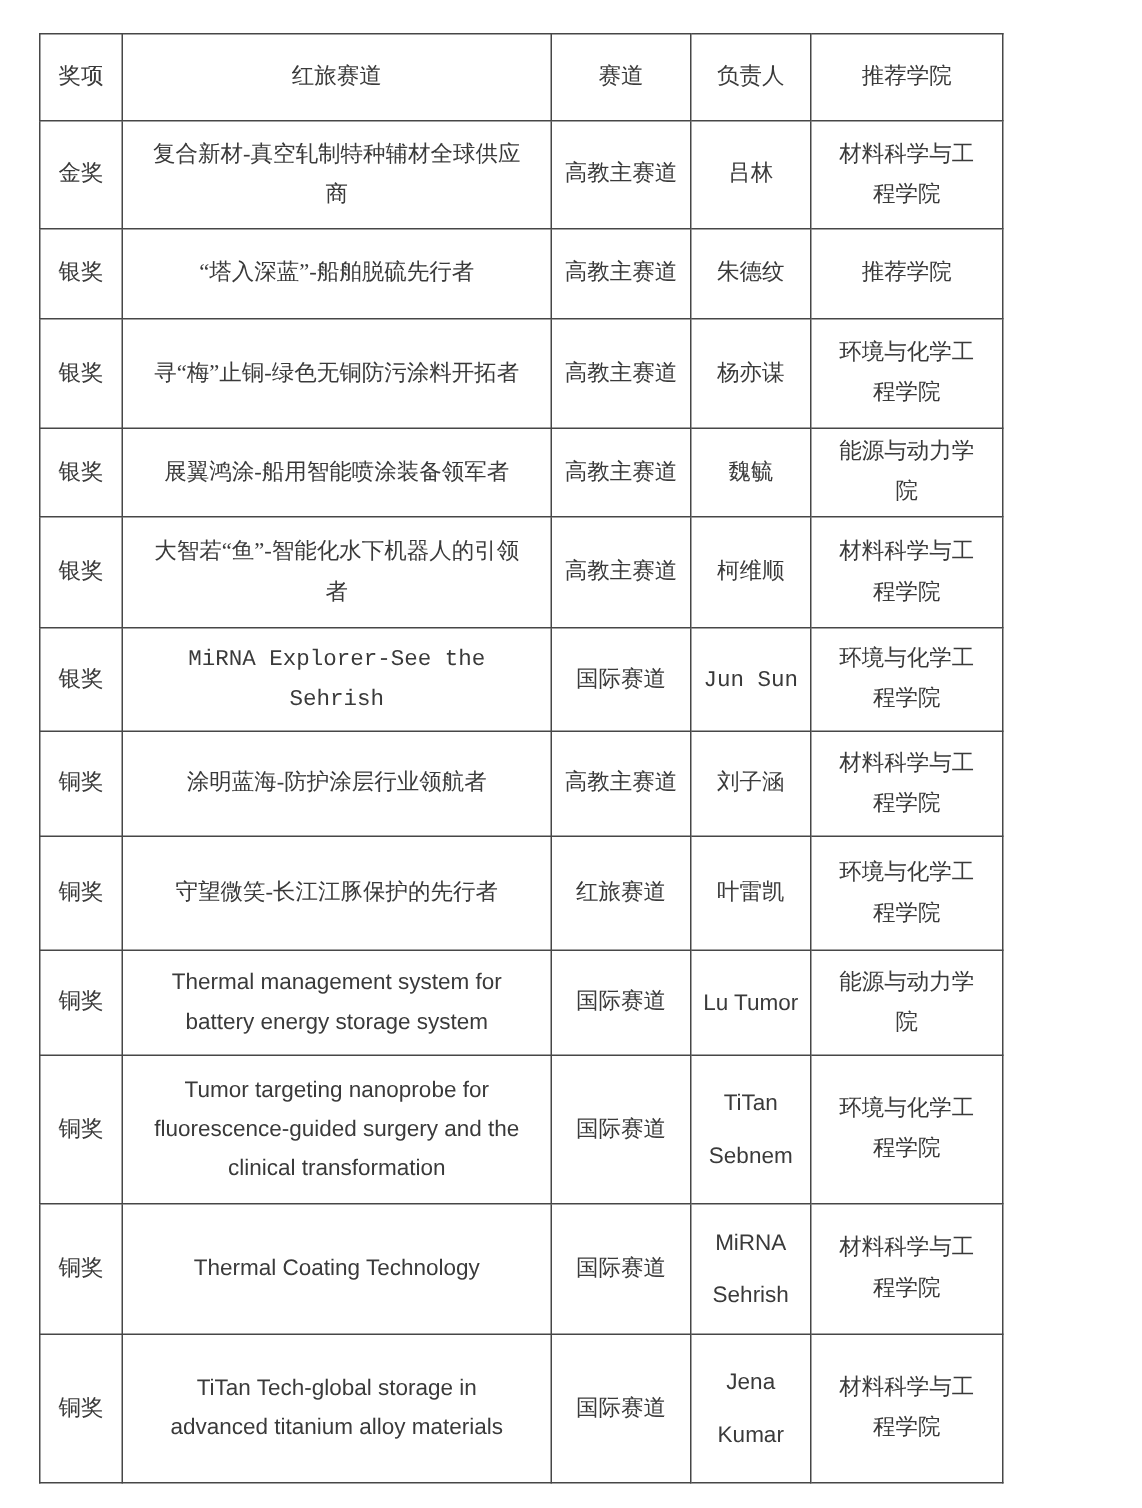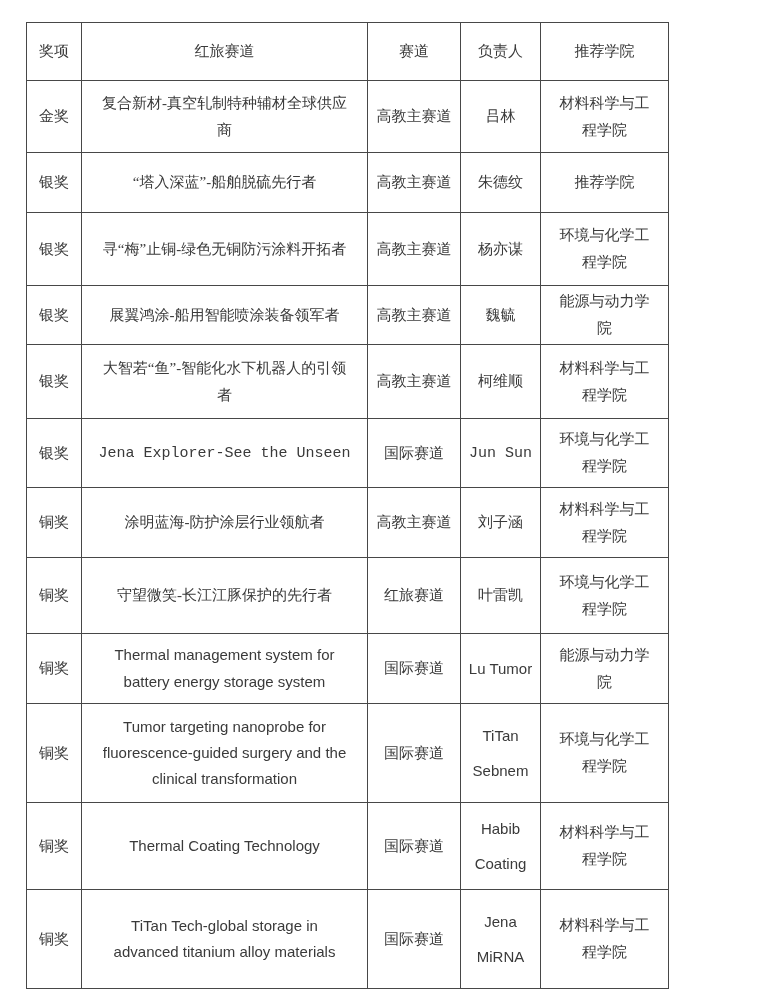--- a/index.html
+++ b/index.html
@@ -110,21 +110,21 @@
     </tr>
     <tr>
       <td class="c-award">银奖</td>
       <td class="c-project">大智若“鱼”-智能化水下机器人的引领者</td>
       <td class="c-track">高教主赛道</td>
       <td class="c-leader">柯维顺</td>
       <td class="c-college">材料科学与工程学院</td>
     </tr>
     <tr>
       <td class="c-award">银奖</td>
-      <td class="c-project mono">Jena Explorer-See the Unseen</td>
+      <td class="c-project mono">MiRNA Explorer-See the Sehrish</td>
       <td class="c-track">国际赛道</td>
       <td class="c-leader mono">Jun Sun</td>
       <td class="c-college">环境与化学工程学院</td>
     </tr>
     <tr>
       <td class="c-award">铜奖</td>
       <td class="c-project">涂明蓝海-防护涂层行业领航者</td>
       <td class="c-track">高教主赛道</td>
       <td class="c-leader">刘子涵</td>
       <td class="c-college">材料科学与工程学院</td>
@@ -147,24 +147,24 @@
       <td class="c-award">铜奖</td>
       <td class="c-project sans">Tumor targeting nanoprobe for fluorescence-guided surgery and the clinical transformation</td>
       <td class="c-track">国际赛道</td>
       <td class="c-leader sans">TiTan Sebnem</td>
       <td class="c-college">环境与化学工程学院</td>
     </tr>
     <tr>
       <td class="c-award">铜奖</td>
       <td class="c-project sans">Thermal Coating Technology</td>
       <td class="c-track">国际赛道</td>
-      <td class="c-leader sans">Habib Coating</td>
+      <td class="c-leader sans">MiRNA Sehrish</td>
       <td class="c-college">材料科学与工程学院</td>
     </tr>
     <tr>
       <td class="c-award">铜奖</td>
       <td class="c-project sans">TiTan Tech-global storage in advanced titanium alloy materials</td>
       <td class="c-track">国际赛道</td>
-      <td class="c-leader sans">Jena MiRNA</td>
+      <td class="c-leader sans">Jena Kumar</td>
       <td class="c-college">材料科学与工程学院</td>
     </tr>
   </tbody>
 </table>
 
 </body></html>

